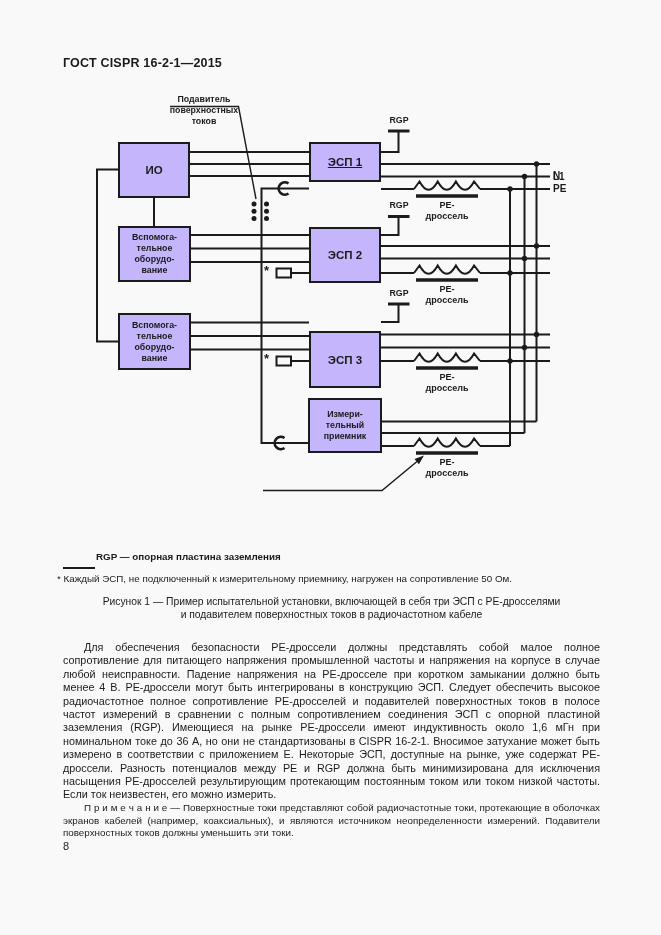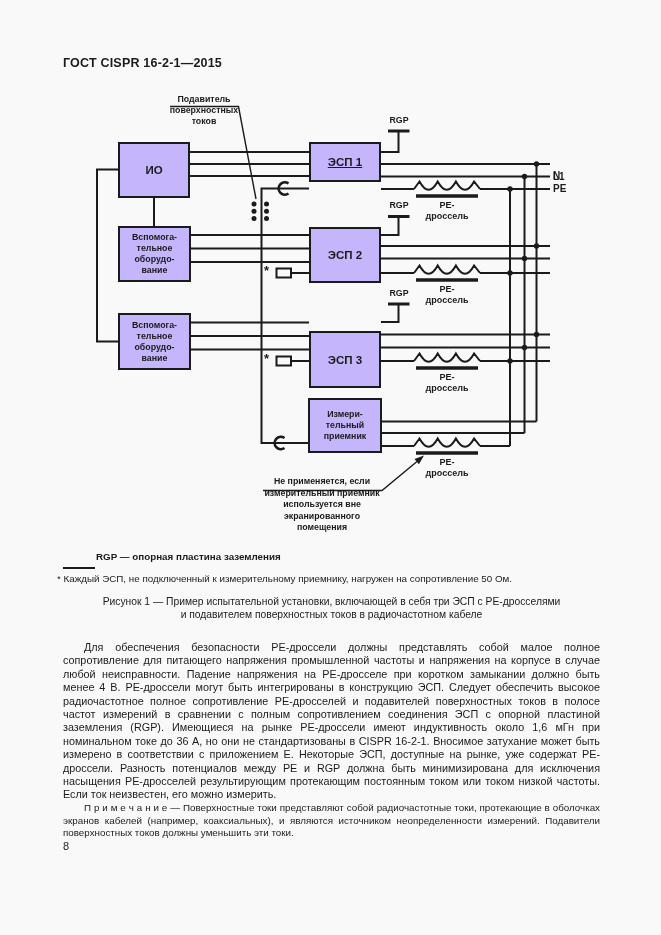--- a/index.html
+++ b/index.html
@@ -205,25 +205,20 @@
   <div class="lbl lbl-choke pre" style="left:407px;top:284px;">РЕ-
 дроссель</div>
   <div class="lbl lbl-choke pre" style="left:407px;top:372px;">РЕ-
 дроссель</div>
   <div class="lbl lbl-choke pre" style="left:407px;top:457px;">РЕ-
 дроссель</div>
 
   <div class="lbl lbl-ast" style="left:264px;top:266px;">*</div>
   <div class="lbl lbl-ast" style="left:264px;top:354px;">*</div>
 
-  <div class="lbl lbl-callout ctr pre" style="left:240px;top:476px;width:164px;line-height:11.6px;">Не применяется, если
-измерительный приемник
-используется вне
-экранированного
-помещения</div>
 
   <div class="abs legend">RGP — опорная пластина заземления</div>
   <div class="abs fnrule"></div>
   <div class="abs footnote">* Каждый ЭСП, не подключенный к измерительному приемнику, нагружен на сопротивление 50 Ом.</div>
   <div class="abs caption">Рисунок 1 — Пример испытательной установки, включающей в себя три ЭСП с РЕ-дросселями
 и подавителем поверхностных токов в радиочастотном кабеле</div>
 
   <div class="abs para">Для обеспечения безопасности РЕ-дроссели должны представлять собой малое полное сопротивление для питающего напряжения промышленной частоты и напряжения на корпусе в случае любой неисправности. Падение напряжения на РЕ-дросселе при коротком замыкании должно быть менее 4 В. РЕ-дроссели могут быть интегрированы в конструкцию ЭСП. Следует обеспечить высокое радиочастотное полное сопротивление РЕ-дросселей и подавителей поверхностных токов в полосе частот измерений в сравнении с полным сопротивлением соединения ЭСП с опорной пластиной заземления (RGP). Имеющиеся на рынке РЕ-дроссели имеют индуктивность около 1,6 мГн при номинальном токе до 36 А, но они не стандартизованы в CISPR 16-2-1. Вносимое затухание может быть измерено в соответствии с приложением Е. Некоторые ЭСП, доступные на рынке, уже содержат РЕ-дроссели. Разность потенциалов между РЕ и RGP должна быть минимизирована для исключения насыщения РЕ-дросселей результирующим протекающим постоянным током или током низкой частоты. Если ток неизвестен, его можно измерить.</div>
   <div class="abs note">П р и м е ч а н и е — Поверхностные токи представляют собой радиочастотные токи, протекающие в оболочках экранов кабелей (например, коаксиальных), и являются источником неопределенности измерений. Подавители поверхностных токов должны уменьшить эти токи.</div>
 

